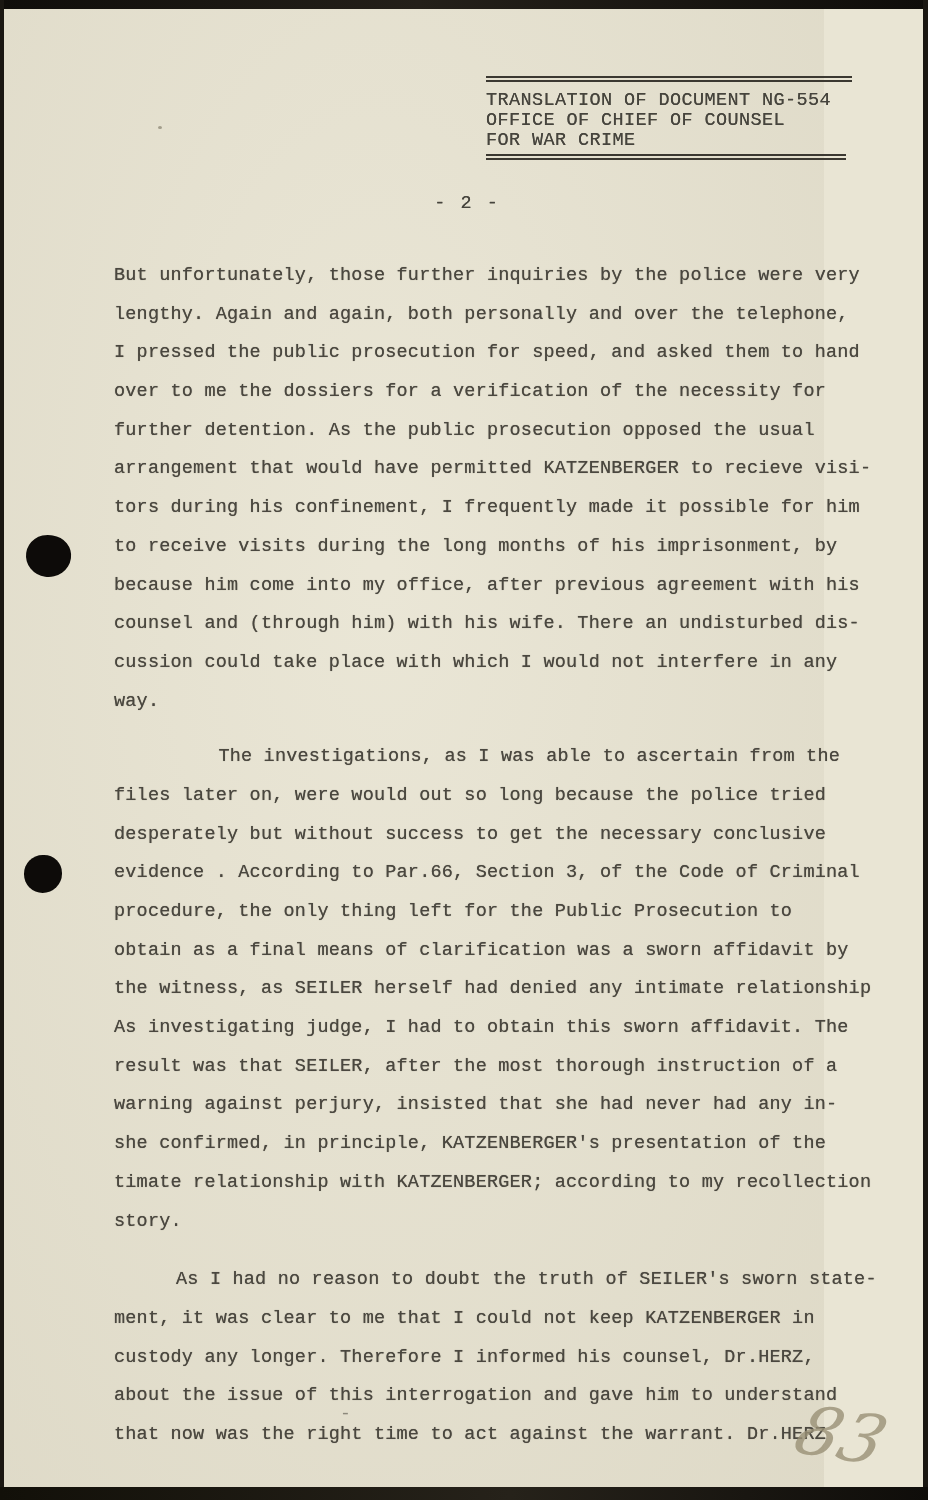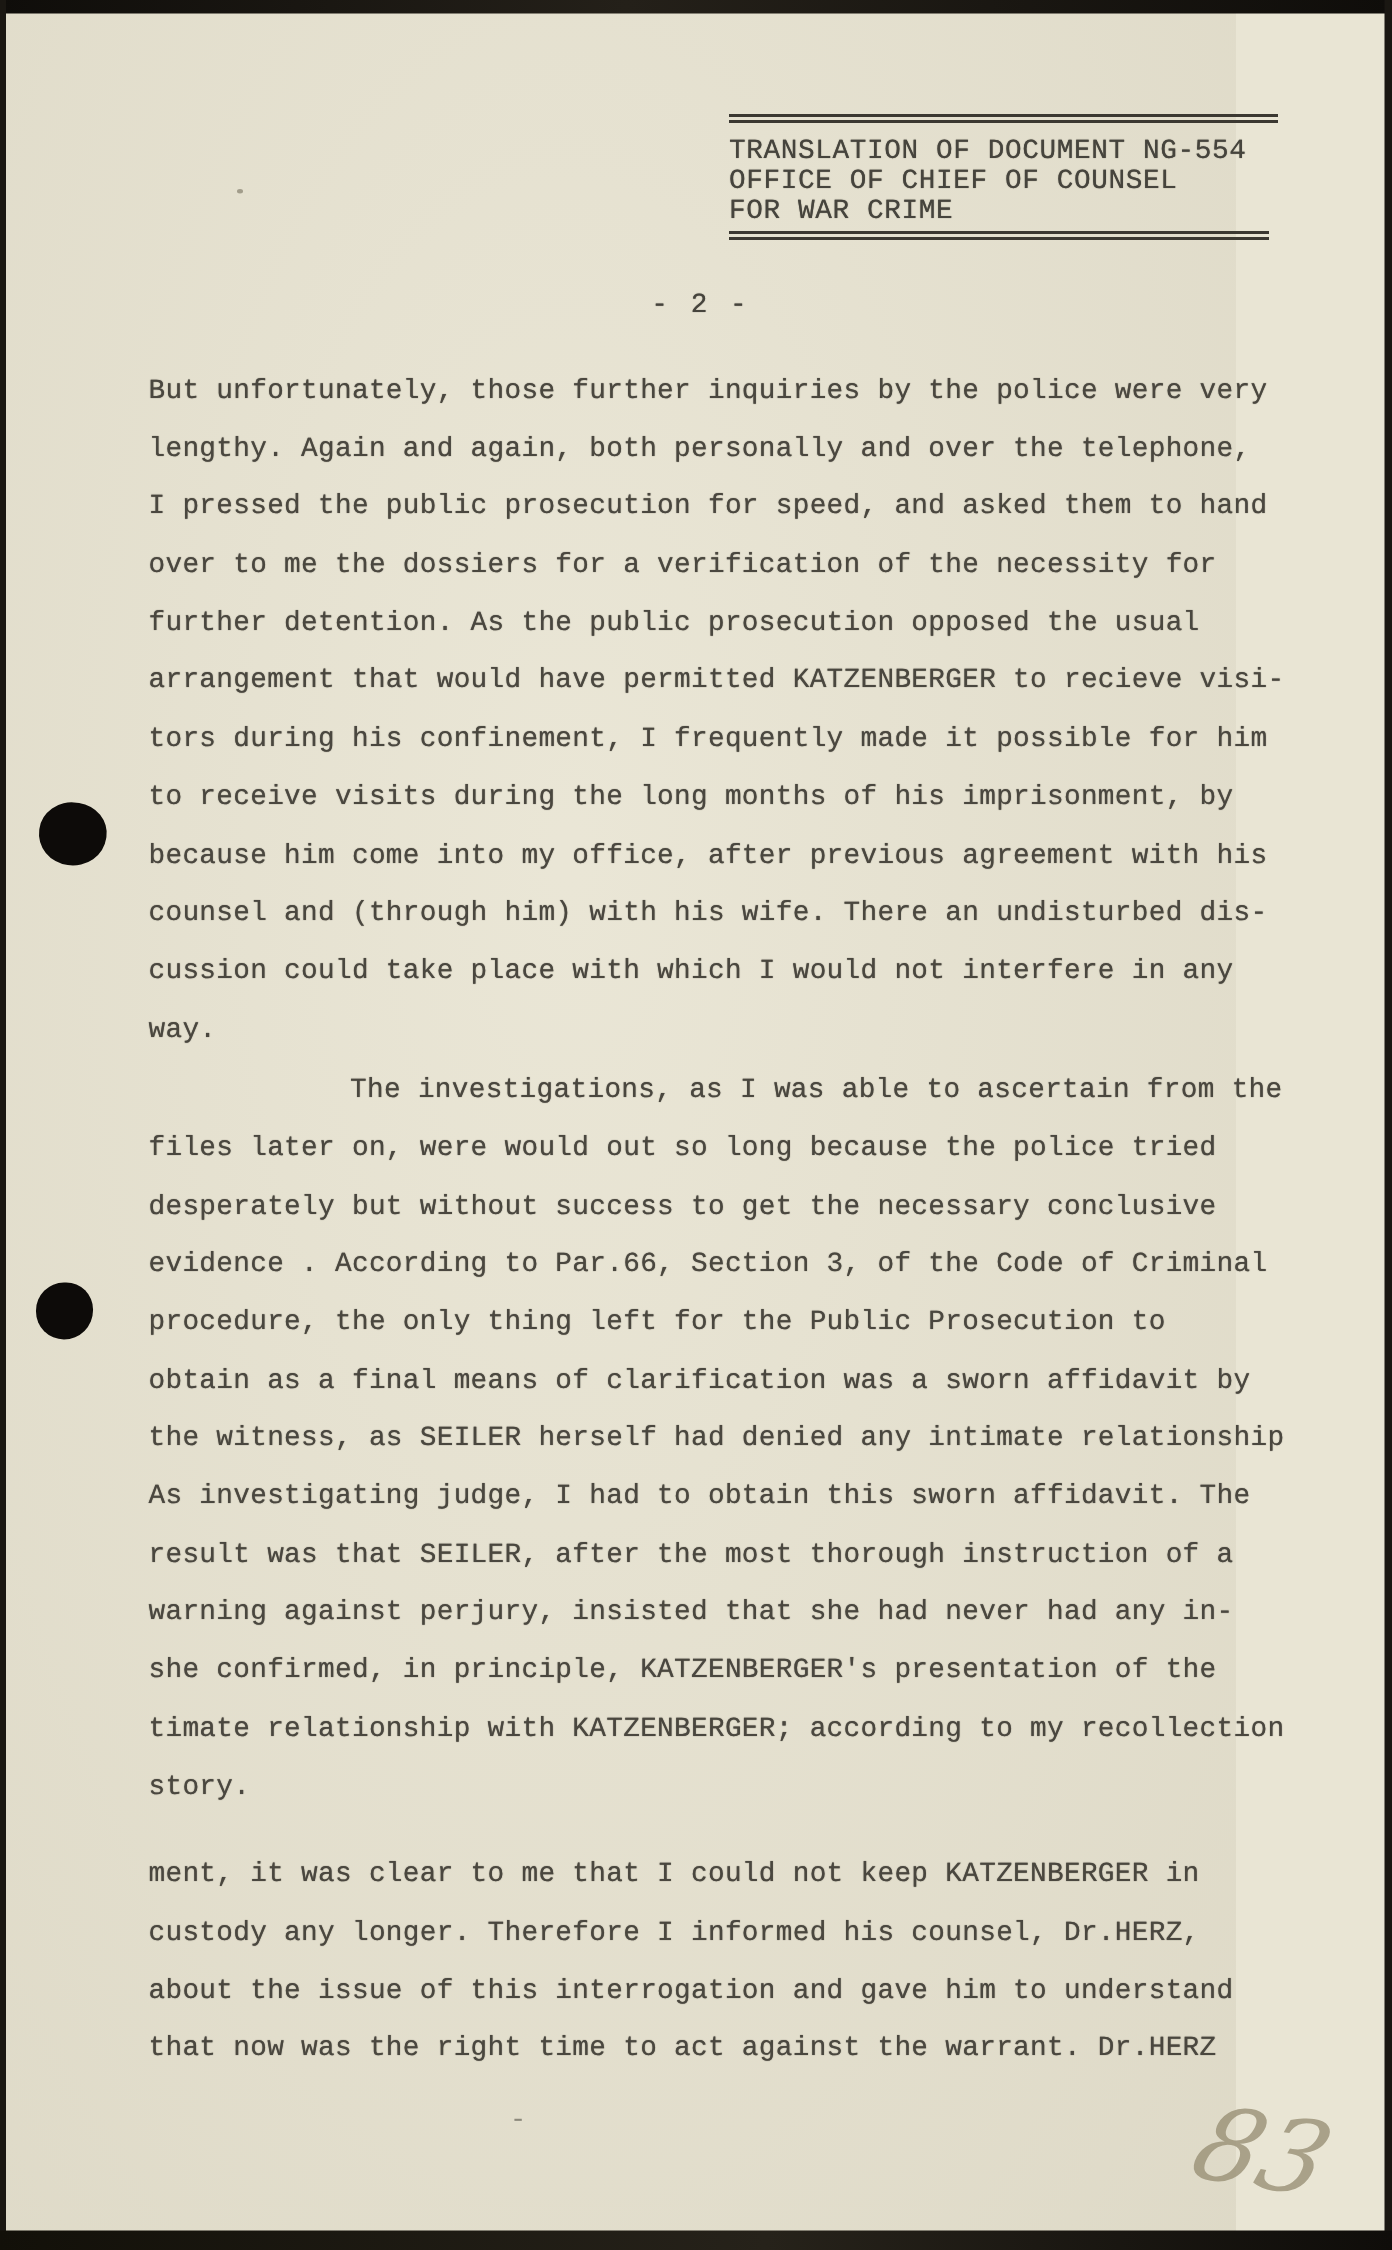--- a/index.html
+++ b/index.html
@@ -23,21 +23,21 @@
   .rule.top-rule{margin-bottom:9px;}
   .rule.bottom-rule{margin-top:3px;width:360px;}
   .header-lines{font-size:18.5px;line-height:20px;letter-spacing:0.4px;
     text-shadow:0 0 0.6px rgba(58,55,46,0.85);}
   
   .page-number{position:absolute;left:97px;top:193px;width:740px;text-align:center;
     font-size:18.5px;color:#46443d;letter-spacing:2px;text-shadow:0 0 0.6px rgba(58,55,46,0.8);}
   .body-text{position:absolute;left:97px;top:240px;width:760px;font-size:18.5px;
     line-height:38.7px;color:#4a473f;letter-spacing:0.2px;
     text-shadow:0 0 0.7px rgba(62,59,50,0.8);}
-  .para{margin:2px;}
+  .para{margin:17px;}
   .para.gap-before{margin-top:20px;}
   .line{white-space:pre;height:38.7px;}
   .line.indent{text-indent:62px;text-align:right;}
   
   .footer-dash{position:absolute;left:340px;top:1404px;font-size:18px;color:rgba(70,67,58,0.55);}
   .handwritten{position:absolute;left:798px;top:1396px;font-family:"DejaVu Serif","Liberation Serif",serif;
     font-style:italic;font-size:68px;font-weight:400;color:rgba(152,144,118,0.8);
     transform:rotate(9deg) skewX(-10deg);}
   .speck{position:absolute;background:rgba(95,90,72,0.5);border-radius:50%;}
 </style>
@@ -92,20 +92,21 @@
       <div class="line">obtain as a final means of clarification was a sworn affidavit by</div>
       <div class="line">the witness, as SEILER herself had denied any intimate relationship</div>
       <div class="line">As investigating judge, I had to obtain this sworn affidavit. The</div>
       <div class="line">result was that SEILER, after the most thorough instruction of a</div>
       <div class="line">warning against perjury, insisted that she had never had any in-</div>
       <div class="line">she confirmed, in principle, KATZENBERGER's presentation of the</div>
       <div class="line">timate relationship with KATZENBERGER; according to my recollection</div>
       <div class="line">story.</div>
     </div>
     <div class="para gap-before">
+      <div class="line indent">As I had no reason to doubt the truth of SEILER's sworn state-</div>
       <div class="line">ment, it was clear to me that I could not keep KATZENBERGER in</div>
       <div class="line">custody any longer. Therefore I informed his counsel, Dr.HERZ,</div>
       <div class="line">about the issue of this interrogation and gave him to understand</div>
       <div class="line">that now was the right time to act against the warrant. Dr.HERZ</div>
     </div>
   </div>
 
   <div class="footer-dash">-</div>
 
   <div class="handwritten">83</div>

